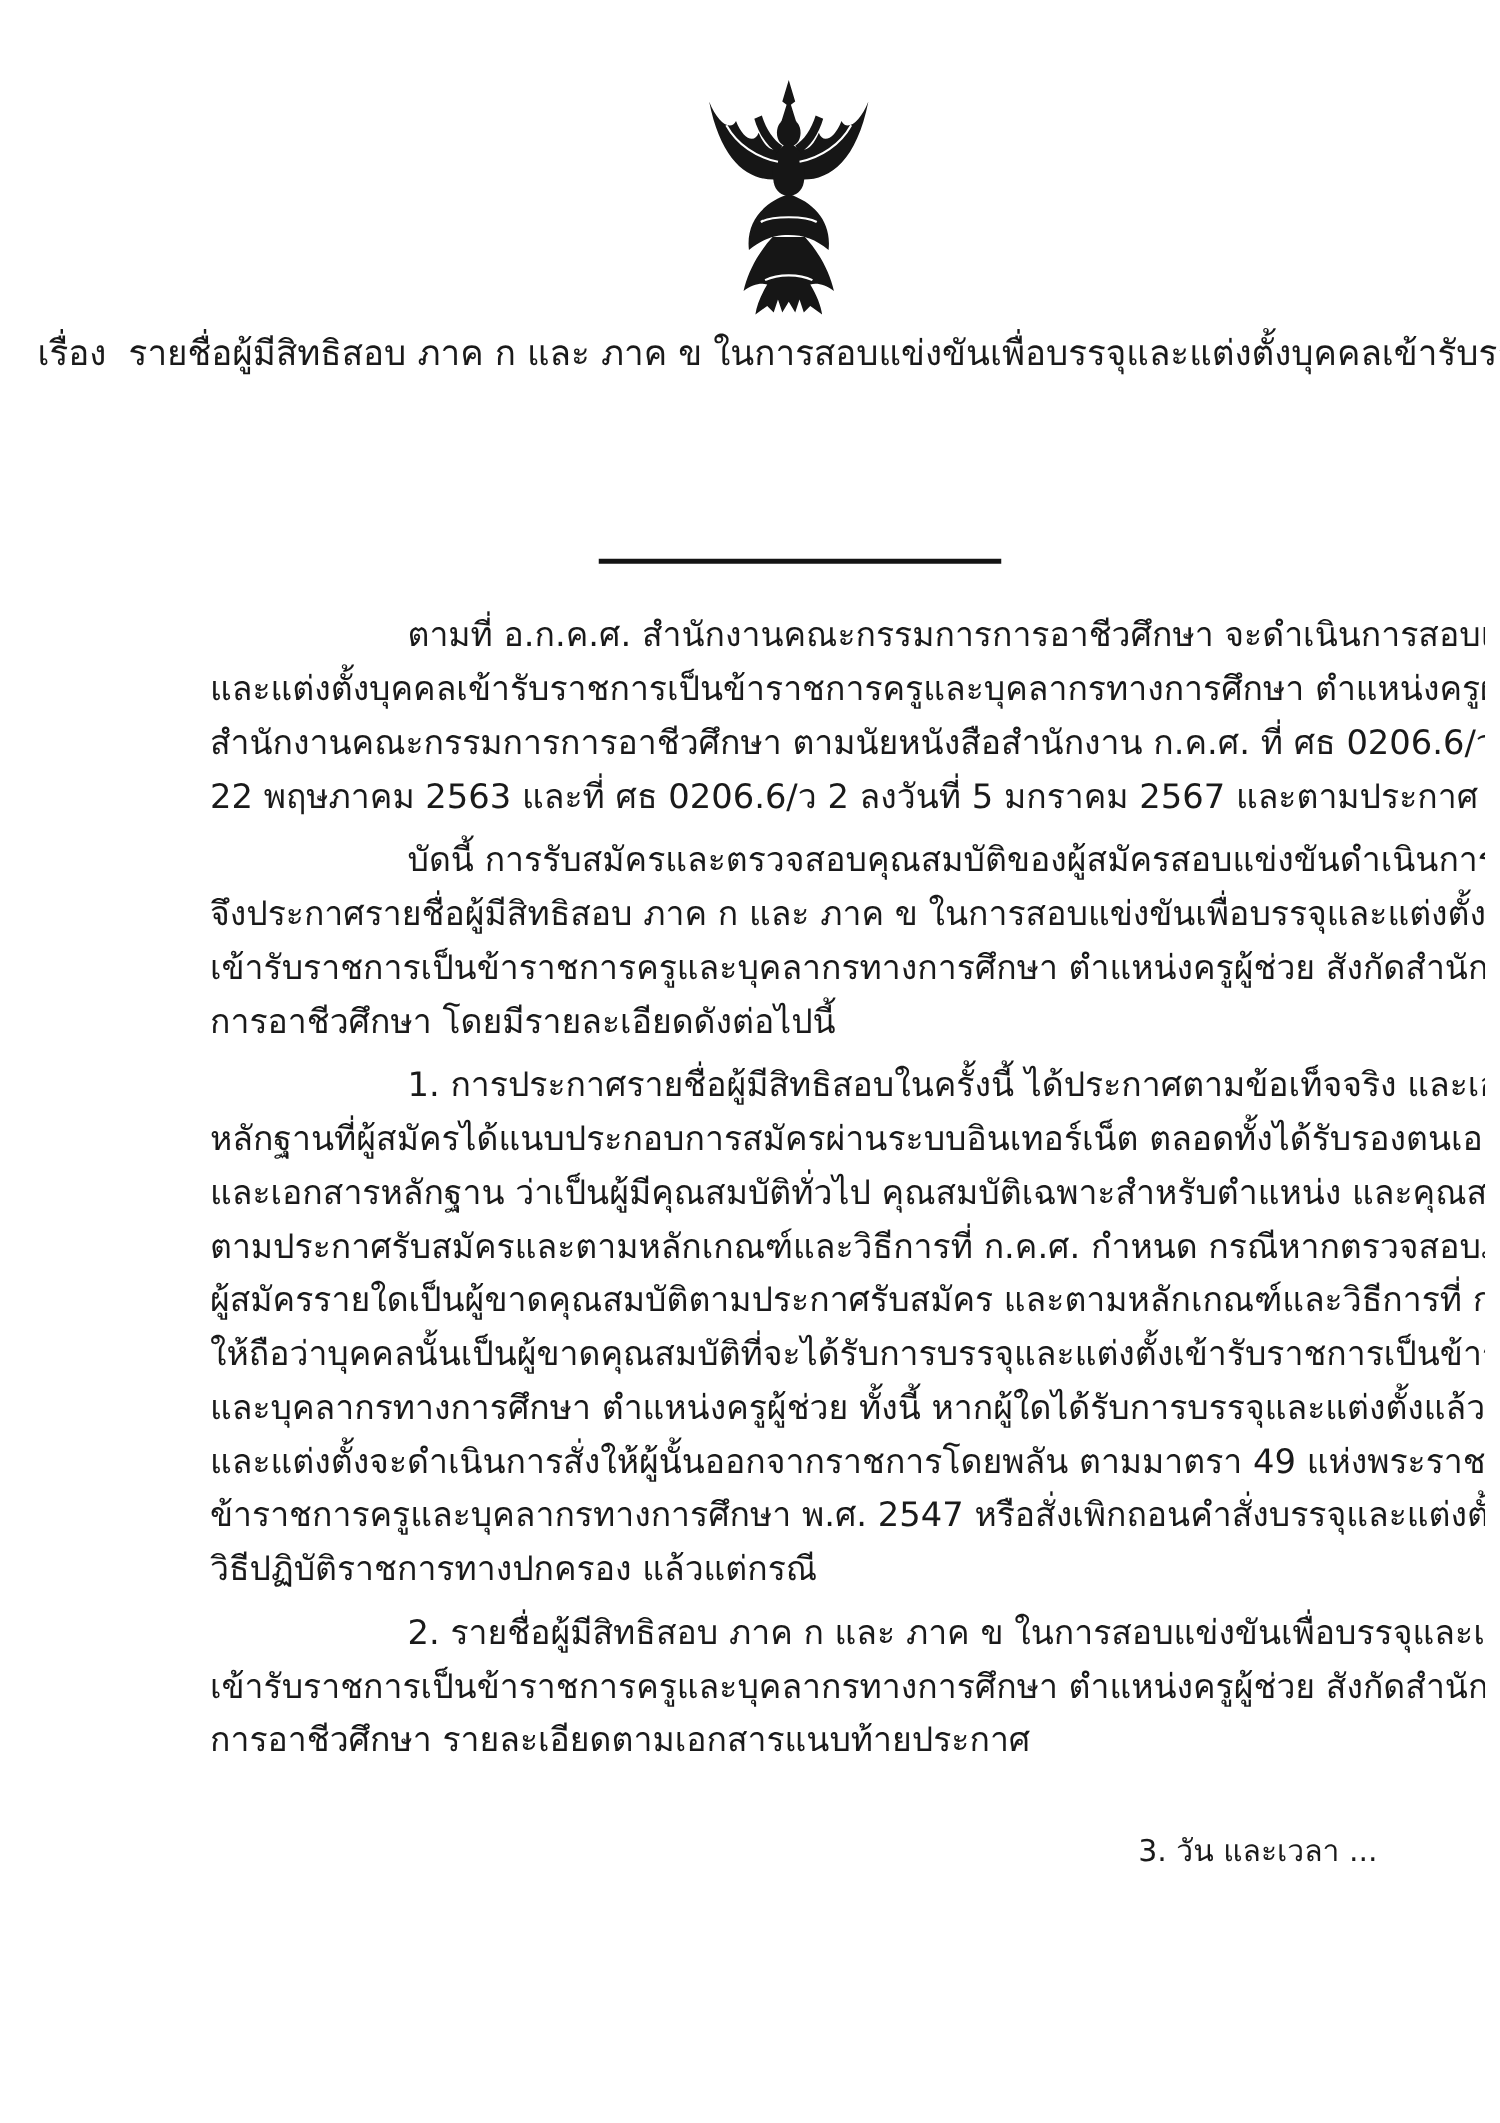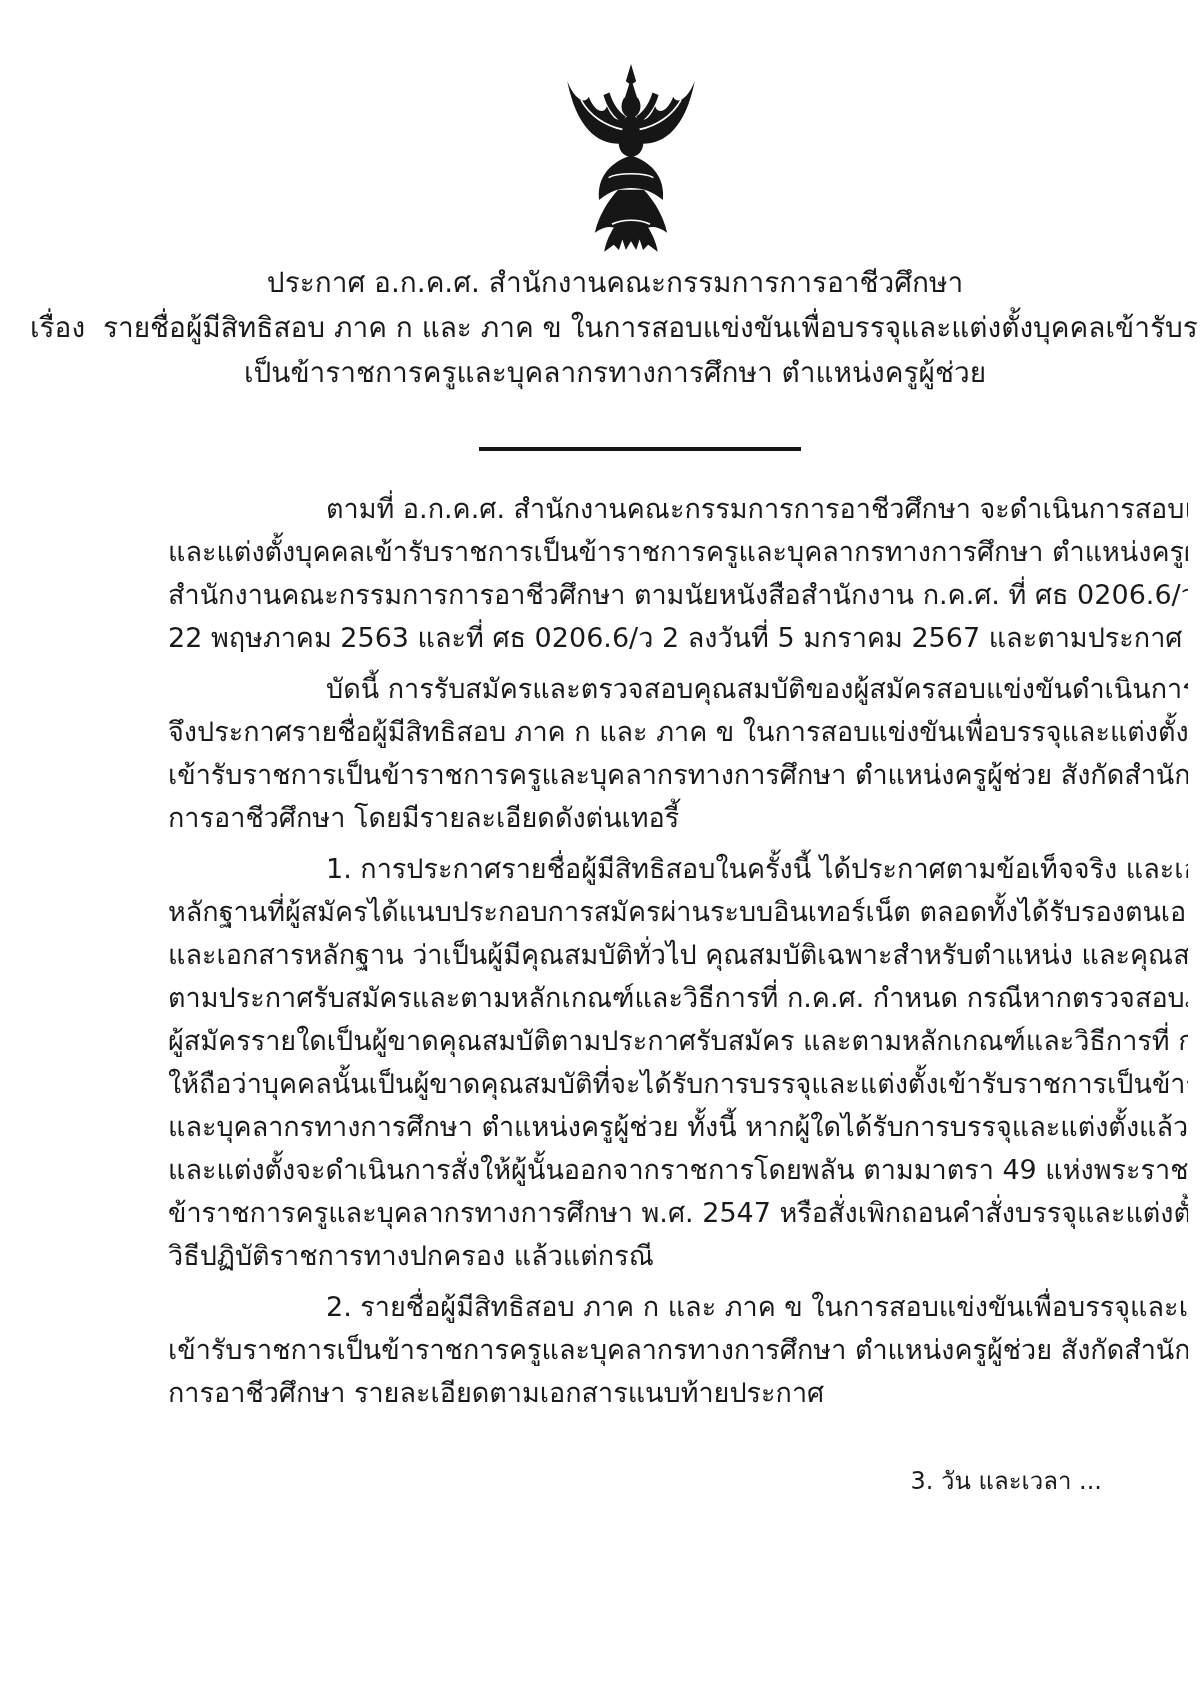--- a/index.html
+++ b/index.html
@@ -89,39 +89,37 @@
       <g stroke="#ffffff" stroke-width="2" fill="none">
         <path d="M52 42 C62 60 80 72 100 76"></path>
         <path d="M168 42 C158 60 140 72 120 76"></path>
         <path d="M84 132 C94 126 126 126 136 132"></path>
         <path d="M88 186 C100 180 120 180 132 186"></path>
       </g>
     </svg>
   </div>
 
   <div class="title-block">
-    <div class="title-line">ประกาศ อ.ก.ค.ศ. สำนักงานคณะกรรมการการอาชีวศึกษา</div>
     <div class="title-line">เรื่อง  รายชื่อผู้มีสิทธิสอบ ภาค ก และ ภาค ข ในการสอบแข่งขันเพื่อบรรจุและแต่งตั้งบุคคลเข้ารับราชการ</div>
-    <div class="title-line">เป็นข้าราชการครูและบุคลากรทางการศึกษา ตำแหน่งครูผู้ช่วย</div>
   </div>
 
   <div class="rule"></div>
 
   <div class="body-block">
       <div class="para">
         <div class="tline first">ตามที่ อ.ก.ค.ศ. สำนักงานคณะกรรมการการอาชีวศึกษา จะดำเนินการสอบแข่งขันเพื่อบรรจุ</div>
         <div class="tline">และแต่งตั้งบุคคลเข้ารับราชการเป็นข้าราชการครูและบุคลากรทางการศึกษา ตำแหน่งครูผู้ช่วย สังกัด</div>
         <div class="tline">สำนักงานคณะกรรมการการอาชีวศึกษา ตามนัยหนังสือสำนักงาน ก.ค.ศ. ที่ ศธ 0206.6/ว 14 ลงวันที่</div>
         <div class="tline">22 พฤษภาคม 2563 และที่ ศธ 0206.6/ว 2 ลงวันที่ 5 มกราคม 2567 และตามประกาศ อ.ก.ค.ศ. สำนักงาน</div>
       </div>
       <div class="para">
         <div class="tline first">บัดนี้ การรับสมัครและตรวจสอบคุณสมบัติของผู้สมัครสอบแข่งขันดำเนินการเสร็จสิ้นแล้ว</div>
         <div class="tline">จึงประกาศรายชื่อผู้มีสิทธิสอบ ภาค ก และ ภาค ข ในการสอบแข่งขันเพื่อบรรจุและแต่งตั้งบุคคล</div>
         <div class="tline">เข้ารับราชการเป็นข้าราชการครูและบุคลากรทางการศึกษา ตำแหน่งครูผู้ช่วย สังกัดสำนักงานคณะกรรมการ</div>
-        <div class="tline lastline">การอาชีวศึกษา โดยมีรายละเอียดดังต่นเทอรี้</div>
+        <div class="tline lastline">การอาชีวศึกษา โดยมีรายละเอียดดังต่อไปนี้</div>
       </div>
       <div class="para">
         <div class="tline first">1. การประกาศรายชื่อผู้มีสิทธิสอบในครั้งนี้ ได้ประกาศตามข้อเท็จจริง และเอกสาร</div>
         <div class="tline">หลักฐานที่ผู้สมัครได้แนบประกอบการสมัครผ่านระบบอินเทอร์เน็ต ตลอดทั้งได้รับรองตนเองในใบสมัคร</div>
         <div class="tline">และเอกสารหลักฐาน ว่าเป็นผู้มีคุณสมบัติทั่วไป คุณสมบัติเฉพาะสำหรับตำแหน่ง และคุณสมบัติอื่น</div>
         <div class="tline">ตามประกาศรับสมัครและตามหลักเกณฑ์และวิธีการที่ ก.ค.ศ. กำหนด กรณีหากตรวจสอบภายหลังพบว่า</div>
         <div class="tline">ผู้สมัครรายใดเป็นผู้ขาดคุณสมบัติตามประกาศรับสมัคร และตามหลักเกณฑ์และวิธีการที่ ก.ค.ศ. กำหนด</div>
         <div class="tline">ให้ถือว่าบุคคลนั้นเป็นผู้ขาดคุณสมบัติที่จะได้รับการบรรจุและแต่งตั้งเข้ารับราชการเป็นข้าราชการครู</div>
         <div class="tline">และบุคลากรทางการศึกษา ตำแหน่งครูผู้ช่วย ทั้งนี้ หากผู้ใดได้รับการบรรจุและแต่งตั้งแล้ว ผู้มีอำนาจสั่งบรรจุ</div>
         <div class="tline">และแต่งตั้งจะดำเนินการสั่งให้ผู้นั้นออกจากราชการโดยพลัน ตามมาตรา 49 แห่งพระราชบัญญัติระเบียบ</div>

